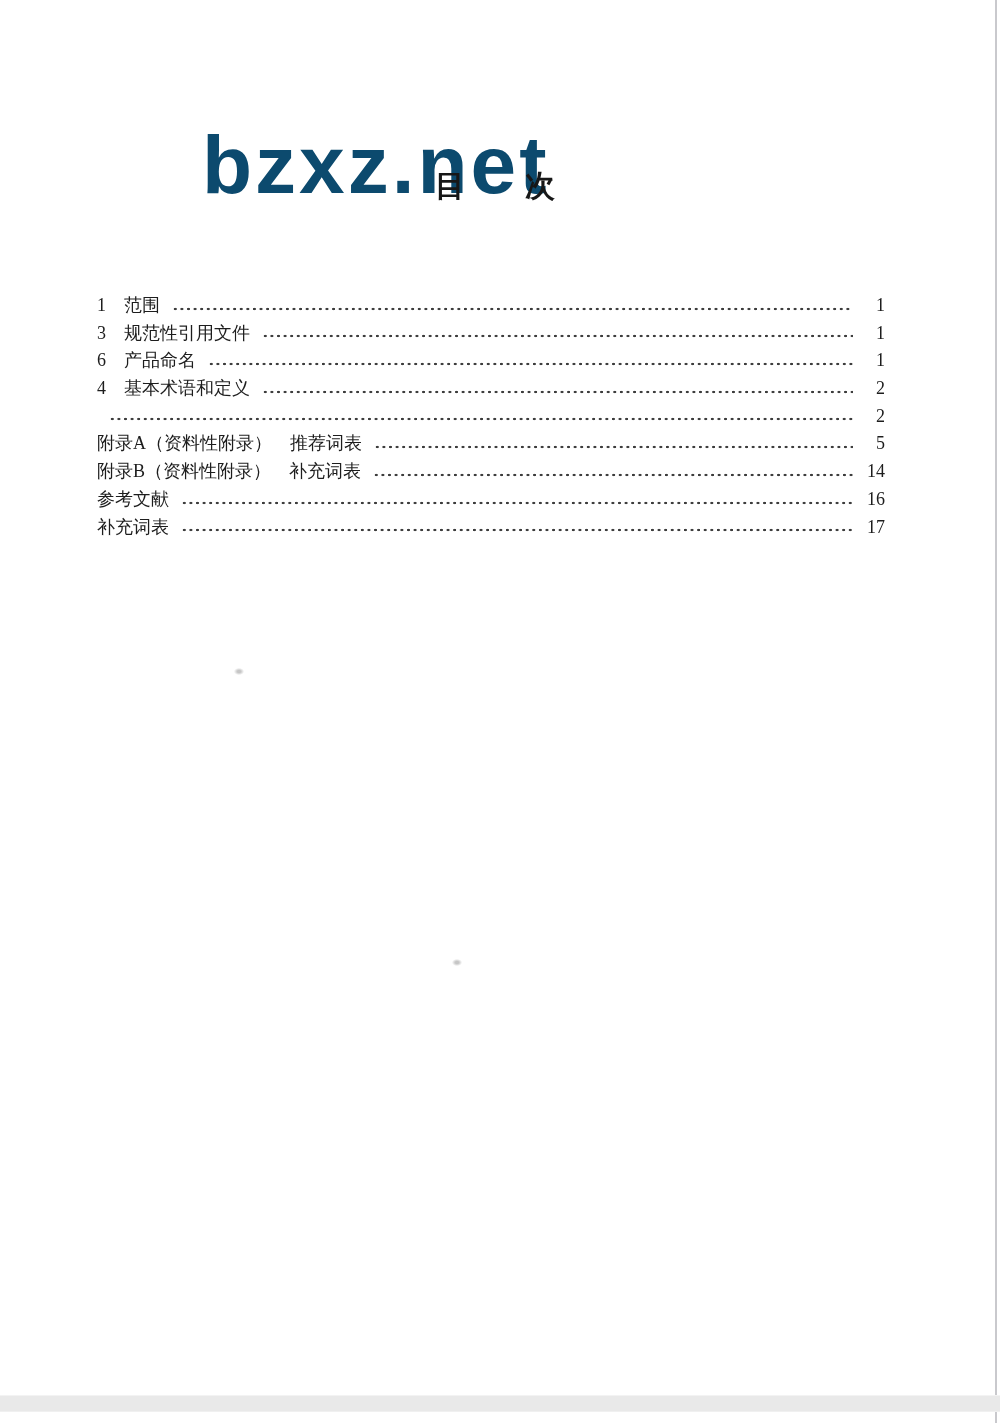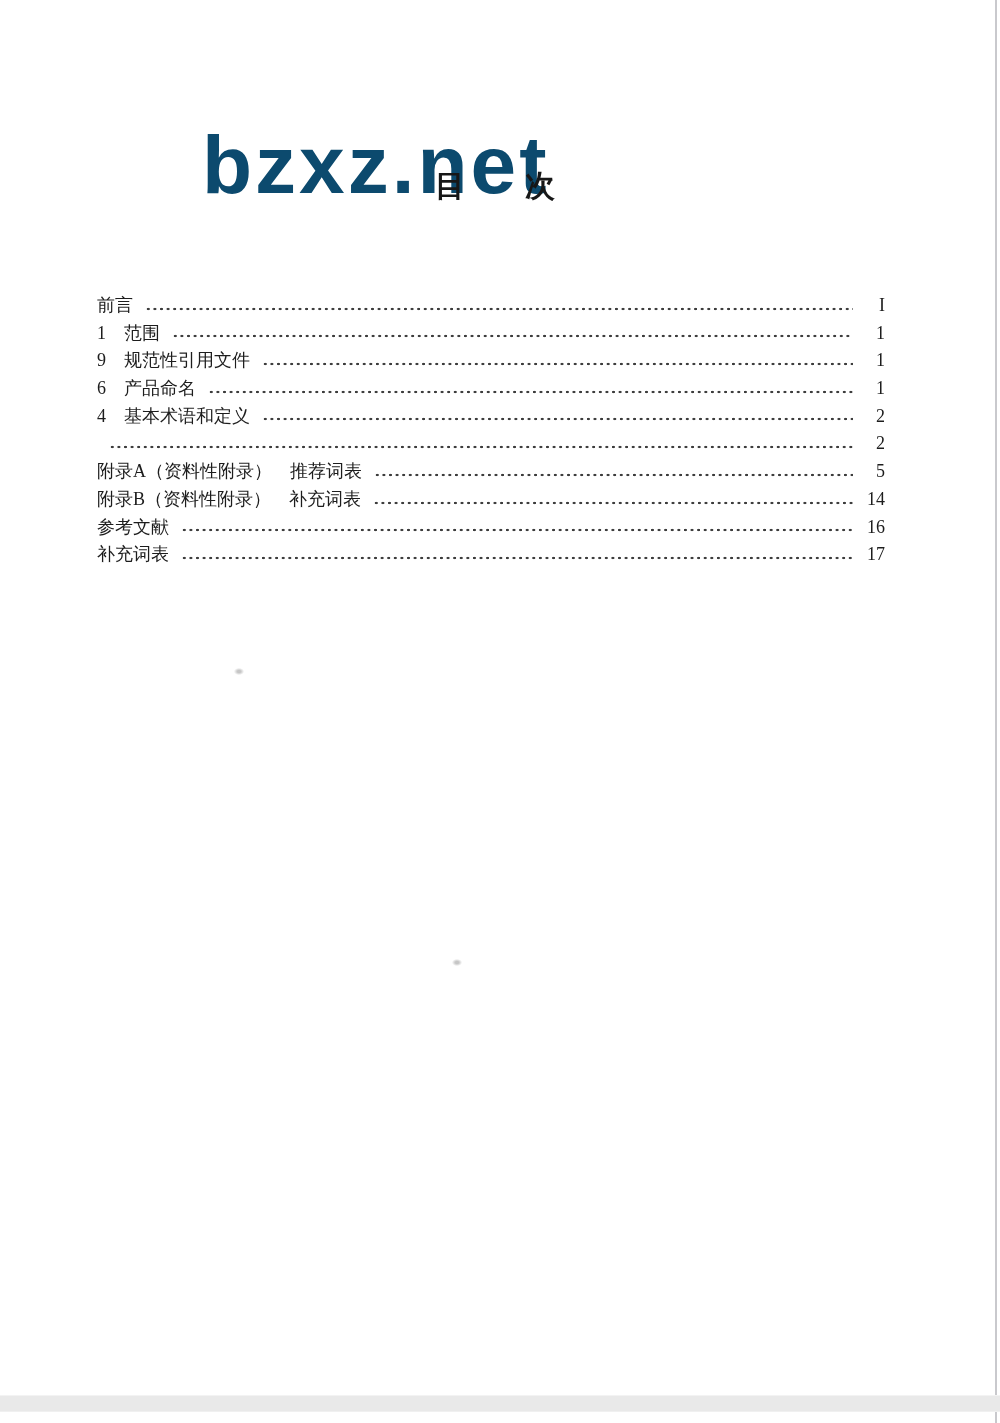--- a/index.html
+++ b/index.html
@@ -104,34 +104,29 @@
 <body>
 
 <div class="page">
 
   <div class="watermark">bzxz.net</div>
 
   <div class="doc-title">目　　次</div>
 
   <div class="toc">
 
-    <div class="toc-row">
-      <span class="toc-label">前言</span>
-      <span class="leader"></span>
-      <span class="toc-page">I</span>
-    </div>
 
     <div class="toc-row">
       <span class="toc-label">1　范围</span>
       <span class="leader"></span>
       <span class="toc-page">1</span>
     </div>
 
     <div class="toc-row">
-      <span class="toc-label">9　规范性引用文件</span>
+      <span class="toc-label">3　规范性引用文件</span>
       <span class="leader"></span>
       <span class="toc-page">1</span>
     </div>
 
     <div class="toc-row">
       <span class="toc-label">6　产品命名</span>
       <span class="leader"></span>
       <span class="toc-page">1</span>
     </div>
 

